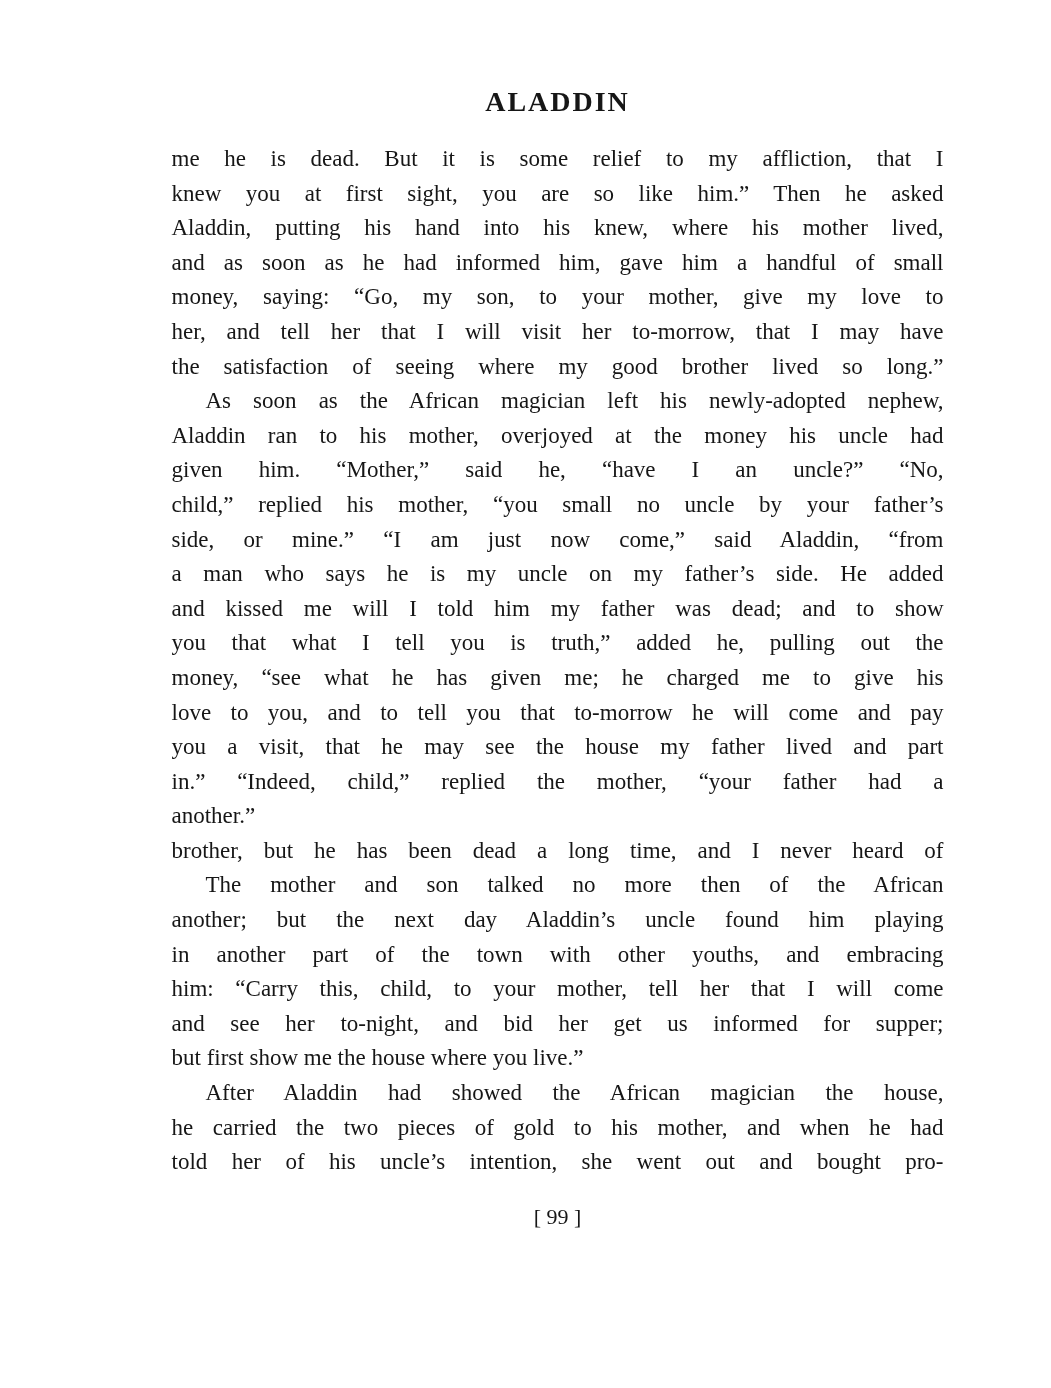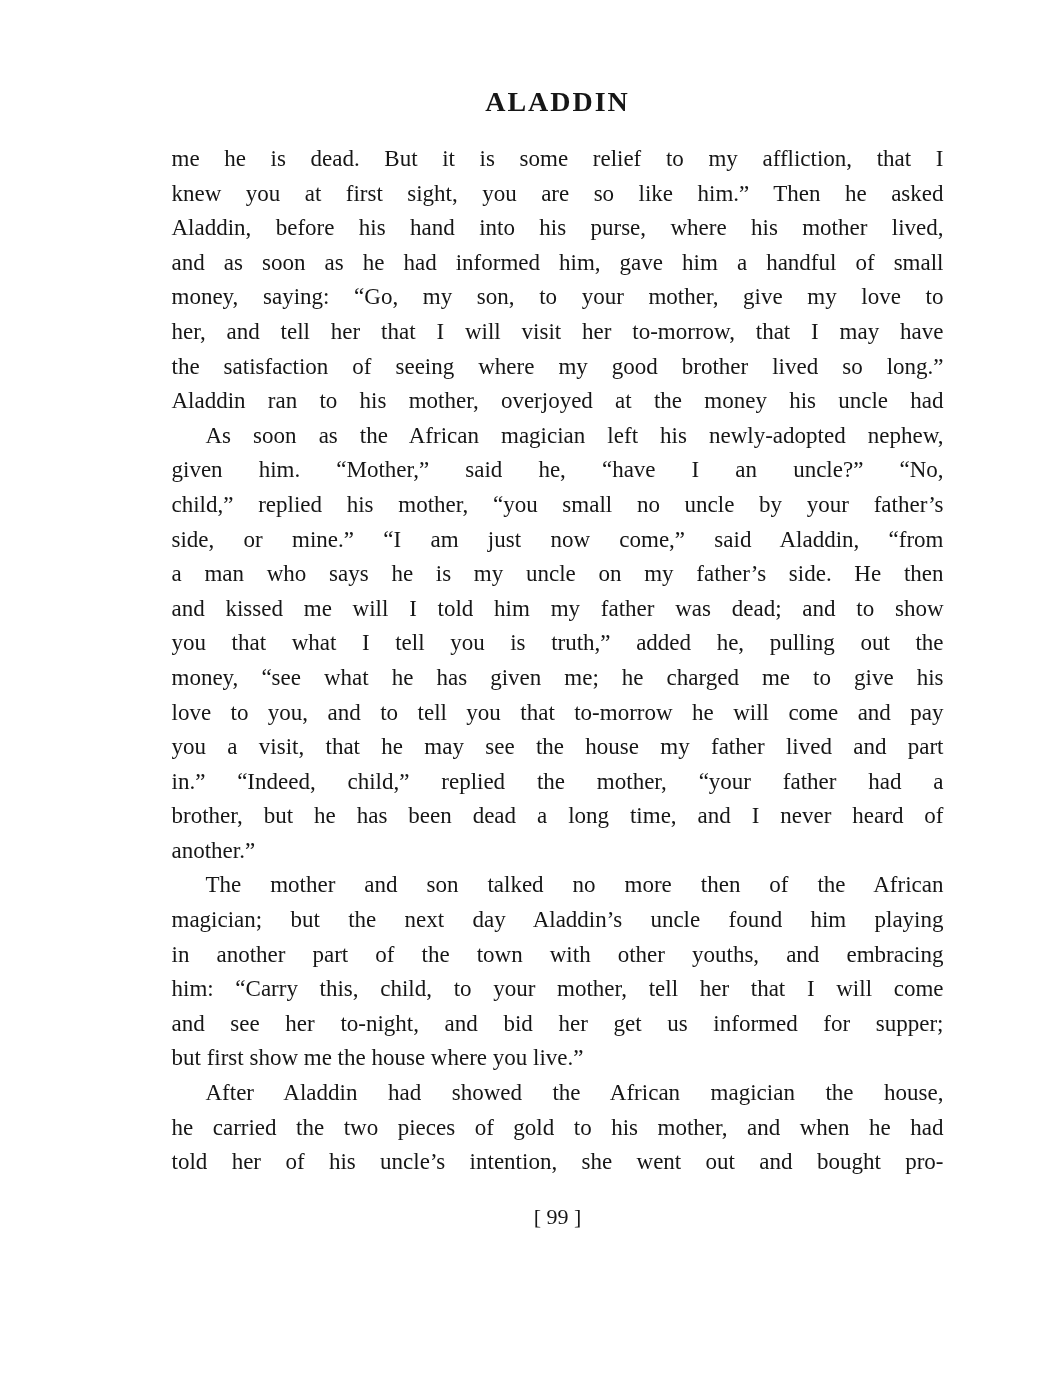--- a/index.html
+++ b/index.html
@@ -52,41 +52,41 @@
 </style>
 </head>
 <body>
 
 <div class="page">
   <h1 class="running-head">ALADDIN</h1>
 
   <div class="text-block" id="text-block">
       <div class="line">me he is dead. But it is some relief to my affliction, that I</div>
       <div class="line">knew you at first sight, you are so like him.” Then he asked</div>
-      <div class="line">Aladdin, before his hand into his purse, where his mother lived,</div>
+      <div class="line">Aladdin, putting his hand into his knew, where his mother lived,</div>
       <div class="line">and as soon as he had informed him, gave him a handful of small</div>
       <div class="line">money, saying: “Go, my son, to your mother, give my love to</div>
       <div class="line">her, and tell her that I will visit her to-morrow, that I may have</div>
       <div class="line">the satisfaction of seeing where my good brother lived so long.”</div>
+      <div class="line indent">As soon as the African magician left his newly-adopted nephew,</div>
       <div class="line">Aladdin ran to his mother, overjoyed at the money his uncle had</div>
-      <div class="line indent">As soon as the African magician left his newly-adopted nephew,</div>
       <div class="line">given him. “Mother,” said he, “have I an uncle?” “No,</div>
       <div class="line">child,” replied his mother, “you small no uncle by your father’s</div>
       <div class="line">side, or mine.” “I am just now come,” said Aladdin, “from</div>
-      <div class="line">a man who says he is my uncle on my father’s side. He then</div>
+      <div class="line">a man who says he is my uncle on my father’s side. He added</div>
       <div class="line">and kissed me will I told him my father was dead; and to show</div>
       <div class="line">you that what I tell you is truth,” added he, pulling out the</div>
       <div class="line">money, “see what he has given me; he charged me to give his</div>
       <div class="line">love to you, and to tell you that to-morrow he will come and pay</div>
       <div class="line">you a visit, that he may see the house my father lived and part</div>
       <div class="line">in.” “Indeed, child,” replied the mother, “your father had a</div>
+      <div class="line last">another.”</div>
       <div class="line">brother, but he has been dead a long time, and I never heard of</div>
-      <div class="line last">another.”</div>
       <div class="line indent">The mother and son talked no more then of the African</div>
-      <div class="line">magician; but the next day Aladdin’s uncle found him playing</div>
+      <div class="line">another; but the next day Aladdin’s uncle found him playing</div>
       <div class="line">in another part of the town with other youths, and embracing</div>
       <div class="line">him: “Carry this, child, to your mother, tell her that I will come</div>
       <div class="line">and see her to-night, and bid her get us informed for supper;</div>
       <div class="line last">but first show me the house where you live.”</div>
       <div class="line indent">After Aladdin had showed the African magician the house,</div>
       <div class="line">he carried the two pieces of gold to his mother, and when he had</div>
       <div class="line">told her of his uncle’s intention, she went out and bought pro-</div>
     </div>
 
   <div class="page-number">[ 99 ]</div>

